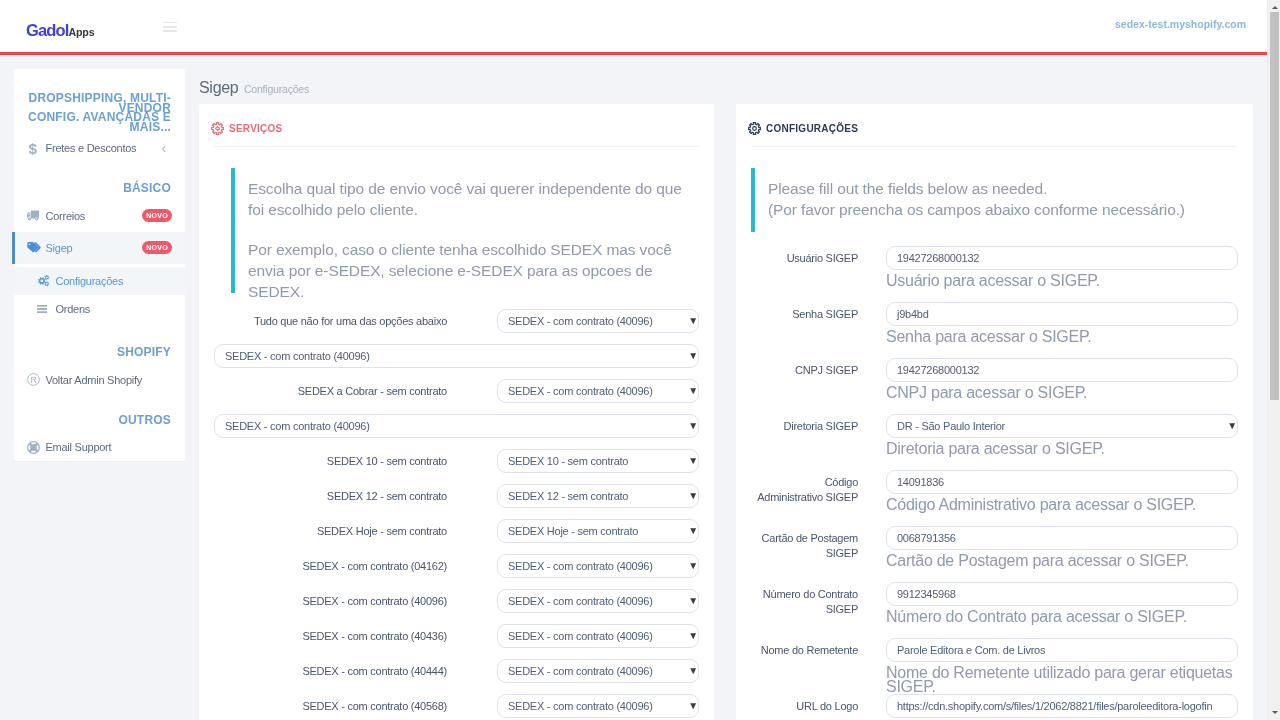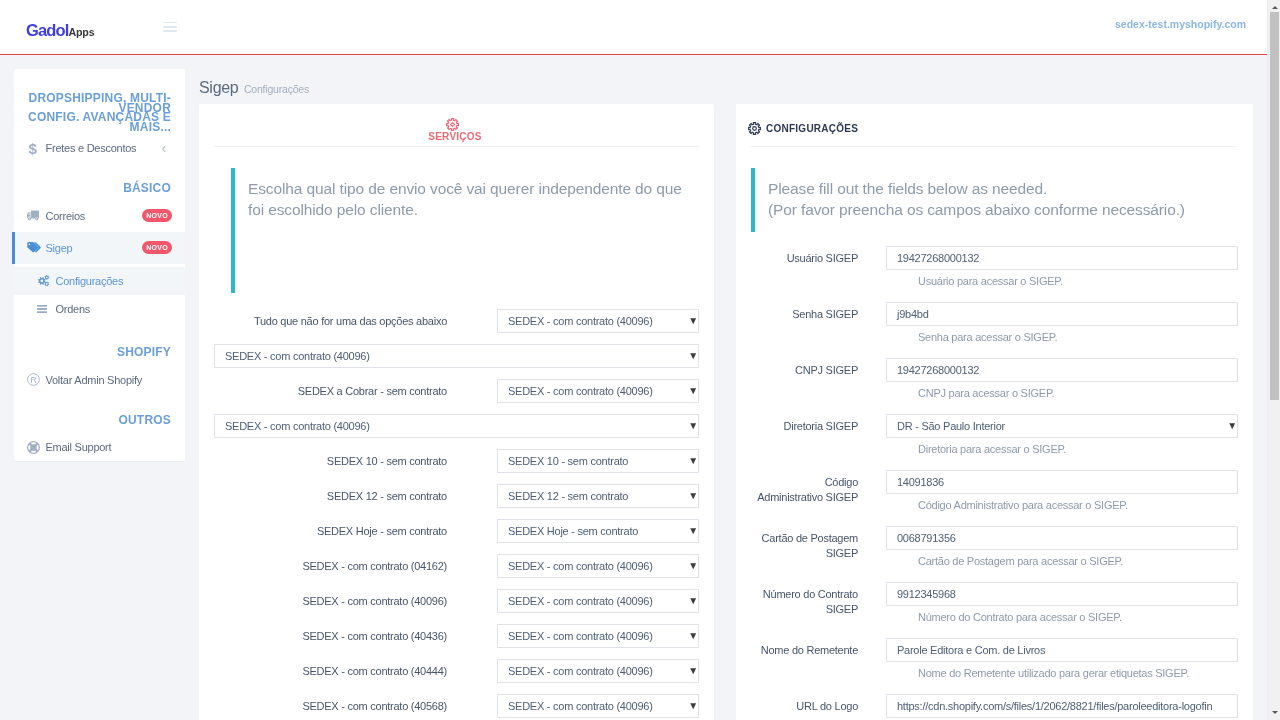--- a/index.html
+++ b/index.html
@@ -10,21 +10,21 @@
     font-family:"Liberation Sans", sans-serif;
     background:#f2f4f7;
     color:#45526e;
     font-size:13px;
   }
   .page { width:1280px; height:720px; position:relative; background:#f2f4f7; overflow:hidden; }
 
   
   .topbar {
     position:absolute; left:0; top:0; width:1268px; height:55px;
-    background:#fff; border-bottom:1px solid #ef4444;
+    background:#fff; border-bottom:3px solid #ef4444;
   }
   .logo { position:absolute; left:26px; top:22px; line-height:1; white-space:nowrap; }
   .logo .g { font-size:16.5px; font-weight:bold; color:#3f3fe0; letter-spacing:-0.85px; font-family:"Liberation Sans", sans-serif;}
   .logo .a { font-size:10.7px; font-weight:bold; color:#383838; letter-spacing:-0.2px; font-family:"Liberation Sans", sans-serif;}
   .hamburger { position:absolute; left:163px; top:21.5px; width:14px; height:11px; cursor:pointer; }
   .hamburger span { display:block; height:1.6px; background:#e1e7ee; border-radius:1px; margin-bottom:2.9px; }
   .hamburger span:last-child { margin-bottom:0; }
   .shoplink { position:absolute; left:1115px; top:18px; font-size:10.5px; color:#8cb6e2; font-weight:bold; text-decoration:none; letter-spacing:0px;}
 
   
@@ -69,41 +69,41 @@
 
   .cards { display:flex; align-items:flex-start; }
   .card {
     background:#fff; border-radius:2px; box-shadow:0 1px 1px rgba(0,0,0,0.055);
     padding:14px 15px 12px 12px;
   }
   .card.left { width:515px; flex:0 0 515px;}
   .card.right { width:517px; flex:0 0 517px; margin-left:22px; }
   .card-head { display:flex; align-items:center; height:21px; font-size:10px; font-weight:bold; letter-spacing:0.25px;}
   .card-head .gi { margin-right:5px; display:inline-flex; }
-  .card-head.serv { color:#ea6a78;flex-direction:column; }
+  .card-head.serv { color:#ea6a78; }
   .card-head.conf { color:#2b3a54; }
   .card-hr { border:0; border-top:1px solid #eef1f4; margin:7px 0 21px 3px; width:485px;}
 
   .notice { border-left:4px solid #2bb8cd; padding:10px 0 0 13px; margin:0 0 0 3px; }
   .card.left .notice { height:125px; margin-bottom:16px;margin-left:20px; }
   .card.right .notice { height:64px; margin-bottom:14px; }
   .notice p { margin:0 0 19px 0; font-size:15.5px; line-height:21px; color:#8d9bac; font-weight:400; letter-spacing:-0.12px;}
   .notice p:last-child { margin-bottom:0; }
 
   .frow { display:flex; align-items:flex-start; margin-left:3px; }
   .flabel { text-align:right; font-size:11px; letter-spacing:-0.25px; color:#47566c; padding-top:5px; line-height:15px; }
   .fctrl { flex:1; }
   .finput, .fselect {
-    width:100%; height:24px; border:1px solid #dfe3e9; border-radius:0;
+    width:100%; height:24px; border:1px solid #dfe3e9; border-radius:9px;
     background:#fff; font-family:inherit; font-size:11px; letter-spacing:-0.25px; color:#4f6076;
     padding:0 10px; outline:none; line-height:22px;
   }
   .fselect { position:relative; padding-right:20px; overflow:hidden; white-space:nowrap;}
   .fselect .caret { position:absolute; right:0px; top:50%; transform:translateY(-50%); font-size:10px; color:#3c3c3c; line-height:1;}
-  .fhelp { font-size:11px; letter-spacing:-0.25px; color:#8e9bac; margin-top:4px; line-height:14px;margin-left:32px; }
+  .fhelp { font-size:16px; letter-spacing:-0.25px; color:#8e9bac; margin-top:4px; line-height:14px; }
 
   
   .card.left .flabel { width:233px; margin-right:20px; }
   .card.left .frow { height:35px;gap:30px; }
   
   .card.right .flabel { width:101px; margin-left:6px; margin-right:28px; }
   .card.right .frow { height:56px; }
 
   
   .scrollbar { position:absolute; left:1267px; top:0; width:13px; height:720px; background:#f1f1f1; border-left:1px solid #ececec;}
@@ -238,20 +238,21 @@
             <svg width="13" height="13" viewBox="0 0 16 16" fill="none" stroke="currentColor" stroke-width="1.45" stroke-linejoin="round">
                 <path d="M6.50 0.75 L9.50 0.75 L9.12 2.61 L11.02 3.40 L12.06 1.82 L14.18 3.94 L12.60 4.98 L13.39 6.88 L15.25 6.50 L15.25 9.50 L13.39 9.12 L12.60 11.02 L14.18 12.06 L12.06 14.18 L11.02 12.60 L9.12 13.39 L9.50 15.25 L6.50 15.25 L6.88 13.39 L4.98 12.60 L3.94 14.18 L1.82 12.06 L3.40 11.02 L2.61 9.12 L0.75 9.50 L0.75 6.50 L2.61 6.88 L3.40 4.98 L1.82 3.94 L3.94 1.82 L4.98 3.40 L6.88 2.61 Z"></path>
                 <path d="M8 5.6 L10.4 8 L8 10.4 L5.6 8 Z"></path>
               </svg>
           </span>
           <span>SERVIÇOS</span>
         </div>
         <hr class="card-hr">
         <div class="notice">
           <p>Escolha qual tipo de envio você vai querer independente do que foi escolhido pelo cliente.</p>
+          <p>Por exemplo, caso o cliente tenha escolhido SEDEX mas você envia por e-SEDEX, selecione e-SEDEX para as opcoes de SEDEX.</p>
         </div>
         <div id="servicos-rows">
             <div class="frow">
               <div class="flabel">Tudo que não for uma das opções abaixo</div>
               <div class="fctrl">
                 <div class="fselect"><span>SEDEX - com contrato (40096)</span><span class="caret">▼</span></div>
               </div>
             </div>
             <div class="frow">
               <div class="fctrl">

